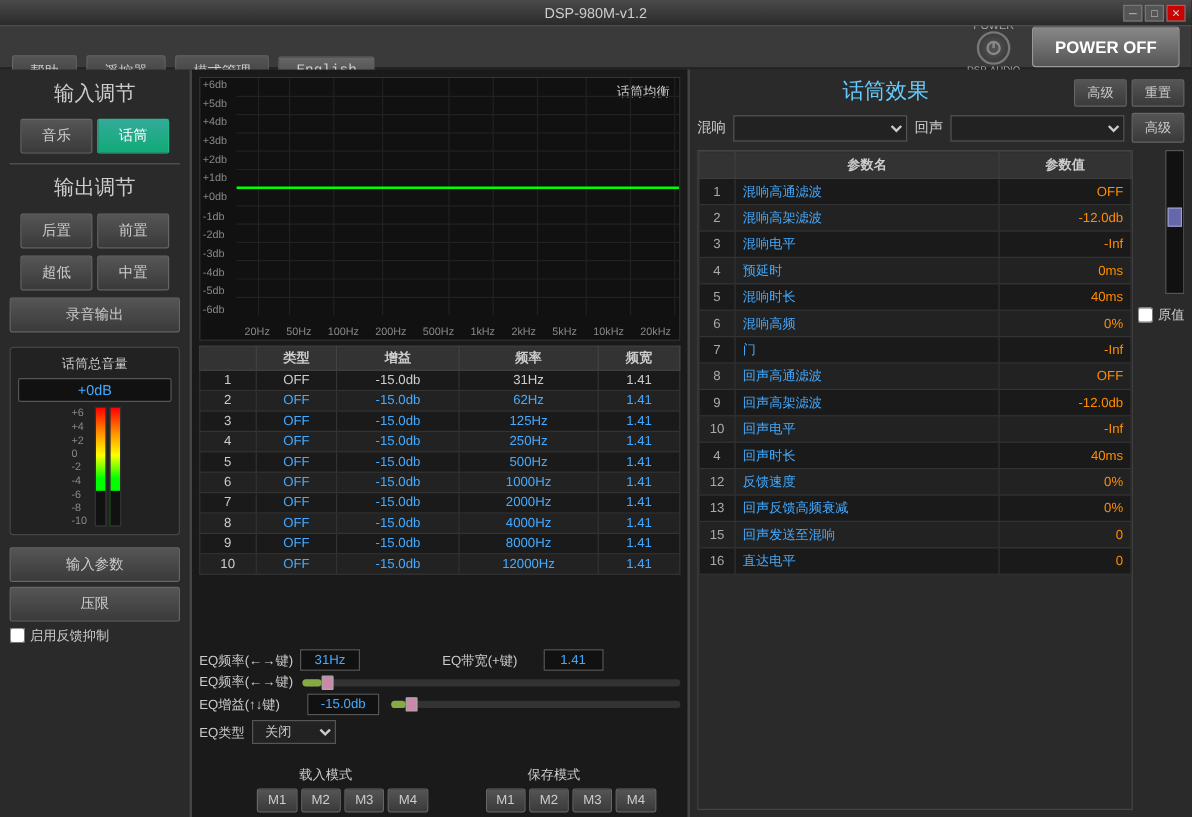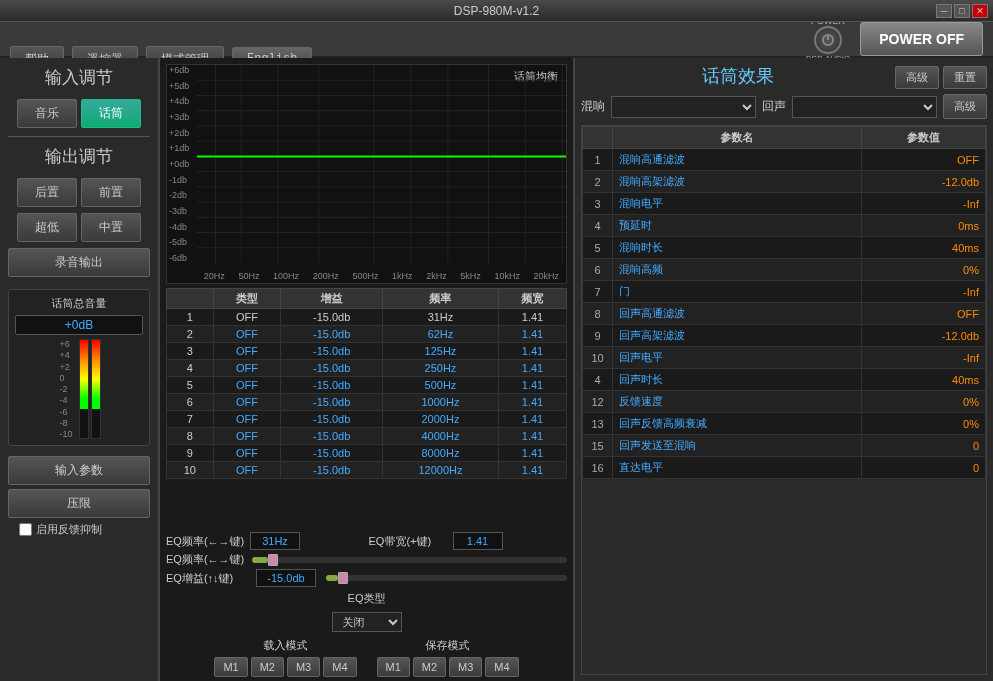--- a/index.html
+++ b/index.html
@@ -199,21 +199,20 @@
       cursor: pointer;
       border-radius: 2px;
       font-size: 12px;
     }
     .checkbox-row {
       display: flex;
       align-items: center;
       gap: 4px;
       font-size: 11px;
       color: #ccc;
-      margin-left: 11px;
     }
     
     .center-panel {
       flex: 1;
       display: flex;
       flex-direction: column;
       background: #1a1a1a;
     }
     .eq-chart {
       height: 220px;
@@ -292,21 +291,20 @@
       text-align: center;
       font-size: 11px;
     }
     .eq-type-row {
       padding: 2px 6px;
       display: flex;
       align-items: center;
       gap: 6px;
       font-size: 11px;
       color: #ccc;
-      flex-direction: column;
     }
     .eq-type-select {
       background: #222;
       border: 1px solid #555;
       color: #ccc;
       padding: 2px 20px 2px 6px;
       font-size: 11px;
       cursor: pointer;
     }
     .load-save-section {
@@ -314,22 +312,22 @@
       display: flex;
       gap: 20px;
       justify-content: center;
     }
     .mode-group {
       display: flex;
       flex-direction: column;
       align-items: center;
       gap: 2px;
     }
-    .mode-label { font-size: 11px; color: #ccc; margin-bottom: 2px; }
-    .mode-btn-row { display: flex; gap: 3px; }
+    .mode-label { font-size: 11px; color: #ccc; margin-bottom: 2px; margin-top: 12px; }
+    .mode-btn-row { display: flex; gap: 3px; margin-left: 28px; }
     .mode-btn {
       background: linear-gradient(to bottom, #555, #3a3a3a);
       border: 1px solid #666;
       color: #ccc;
       padding: 3px 8px;
       cursor: pointer;
       border-radius: 2px;
       font-size: 11px;
     }
     
@@ -836,16 +834,25 @@
   </tr>
               <tr>
     <td>16</td>
     <td style="color:#4af;">直达电平</td>
     <td style="color:#ff8c00;text-align:right;">0</td>
   </tr>
             </tbody>
         </table>
       </div>
 
+      <div style="display:flex;flex-direction:column;align-items:center;gap:6px;">
+        <div class="vert-slider">
+          <div class="vert-slider-thumb"></div>
+        </div>
+        <div class="original-check">
+          <input type="checkbox" style="">
+          <span>原值</span>
+        </div>
+      </div>
     </div>
   </div>
 
 </div>
 
 </body></html>

